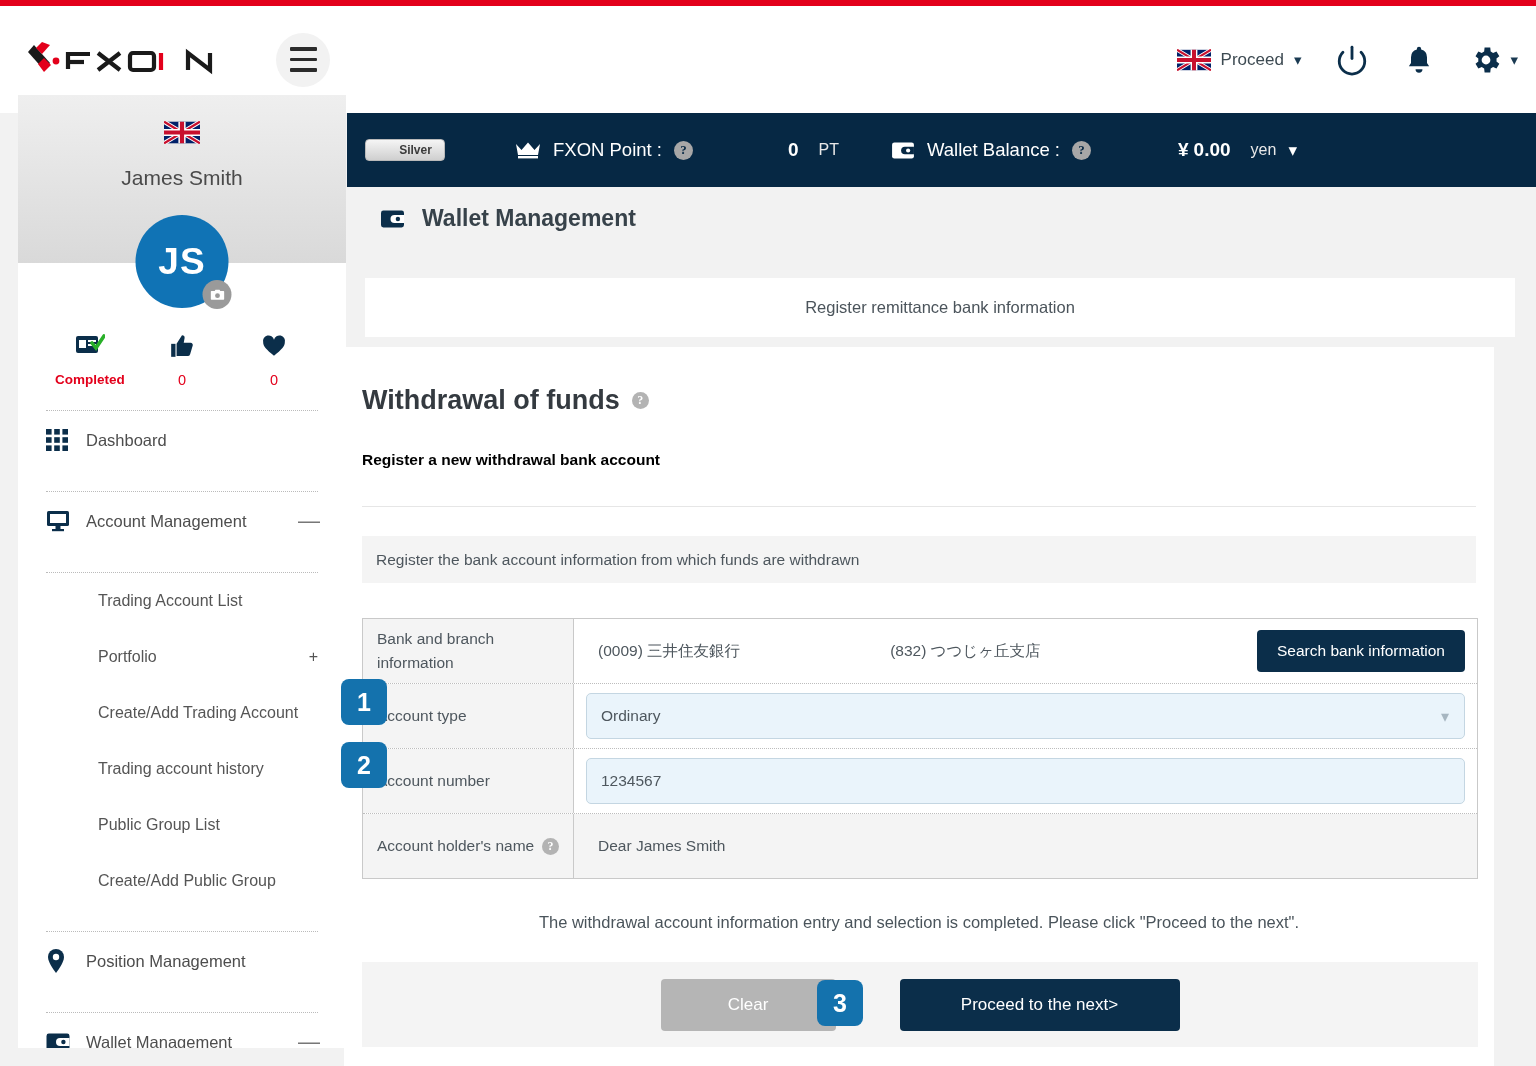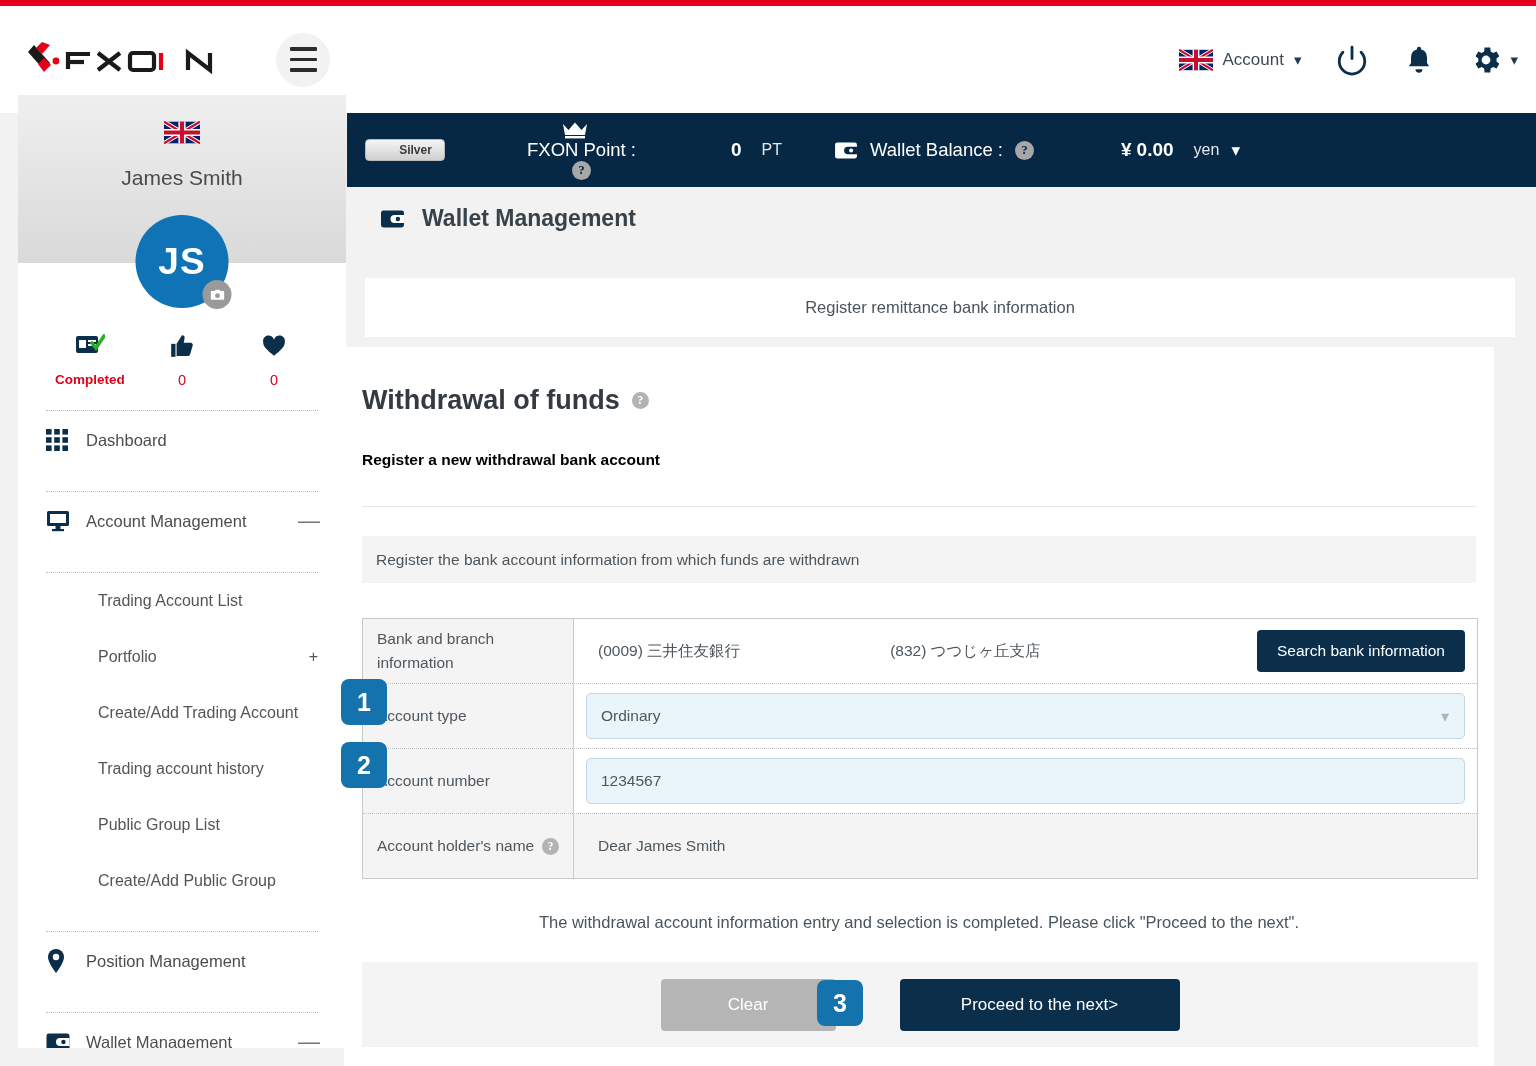--- a/index.html
+++ b/index.html
@@ -240,21 +240,21 @@
 
     <div class="header-right">
       <div class="lang-block">
         <svg class="flag" viewBox="0 0 60 36">
           <rect width="60" height="36" fill="#012169"></rect>
           <path d="M0,0 L60,36 M60,0 L0,36" stroke="#fff" stroke-width="7"></path>
           <path d="M0,0 L60,36 M60,0 L0,36" stroke="#C8102E" stroke-width="4"></path>
           <path d="M30,0 V36 M0,18 H60" stroke="#fff" stroke-width="12"></path>
           <path d="M30,0 V36 M0,18 H60" stroke="#C8102E" stroke-width="7"></path>
         </svg>
-        <span class="lang-label">Account</span>
+        <span class="lang-label">Proceed</span>
         <span class="chev">▾</span>
       </div>
 
       <div class="icon-btn">
         <svg width="34" height="34" viewBox="0 0 24 24" fill="none" stroke="#0b2e4a" stroke-width="2" stroke-linecap="round">
           <path d="M12 3 V11"></path>
           <path d="M18.4 6.6 a9 9 0 1 1 -12.8 0"></path>
         </svg>
       </div>
 
@@ -407,21 +407,21 @@
         </svg>
       </span>
       <span class="nav-txt">Wallet Management</span>
       <span class="nav-tog">—</span>
     </div>
   </div>
 
   <div class="statusbar">
     <div class="silver-badge">Silver</div>
 
-    <div class="sb-group" style="margin-left:70px;flex-direction:column;">
+    <div class="sb-group" style="margin-left:70px;">
       <svg width="26" height="18" viewBox="0 0 26 18" fill="#ffffff">
         <path d="M1 3 L6.5 9 L13 1.5 L19.5 9 L25 3 L23 14 H3 Z"></path>
         <rect x="3" y="15" width="20" height="2.4"></rect>
       </svg>
       <span class="sb-label">FXON Point :</span>
       <span class="qmark">?</span>
     </div>
 
     <div class="sb-group" style="margin-left:95px;">
       <span class="sb-val">0</span>

